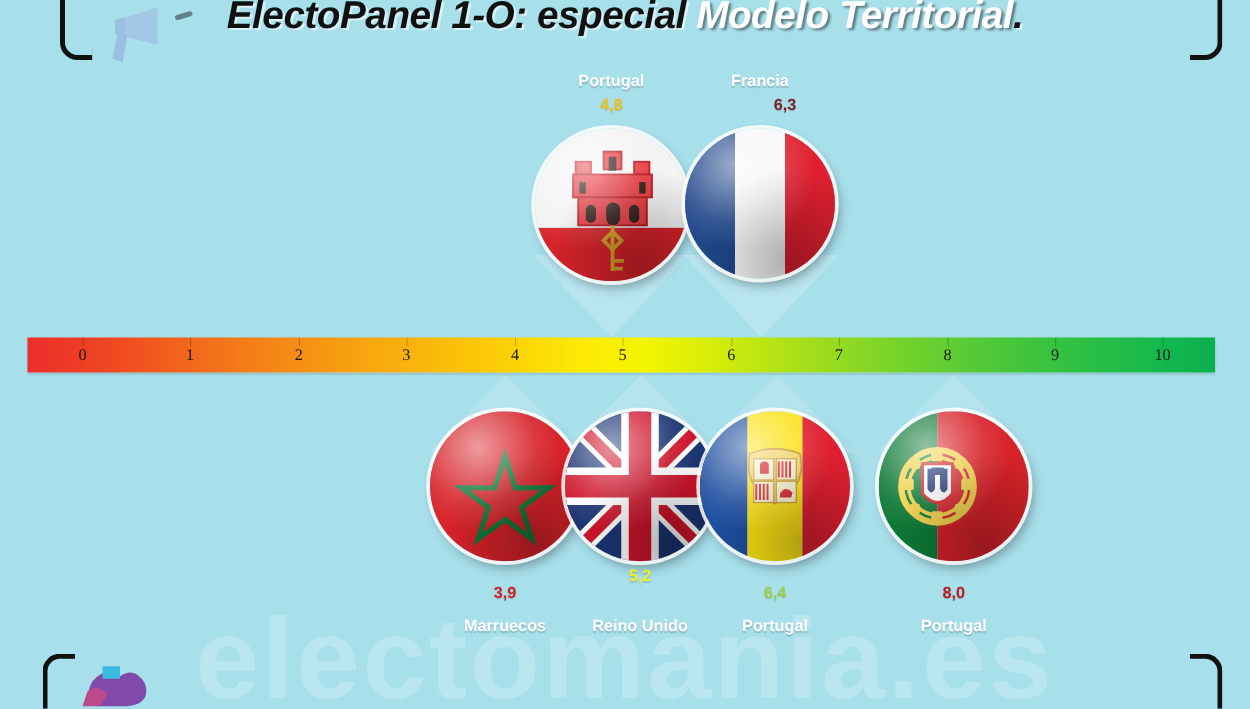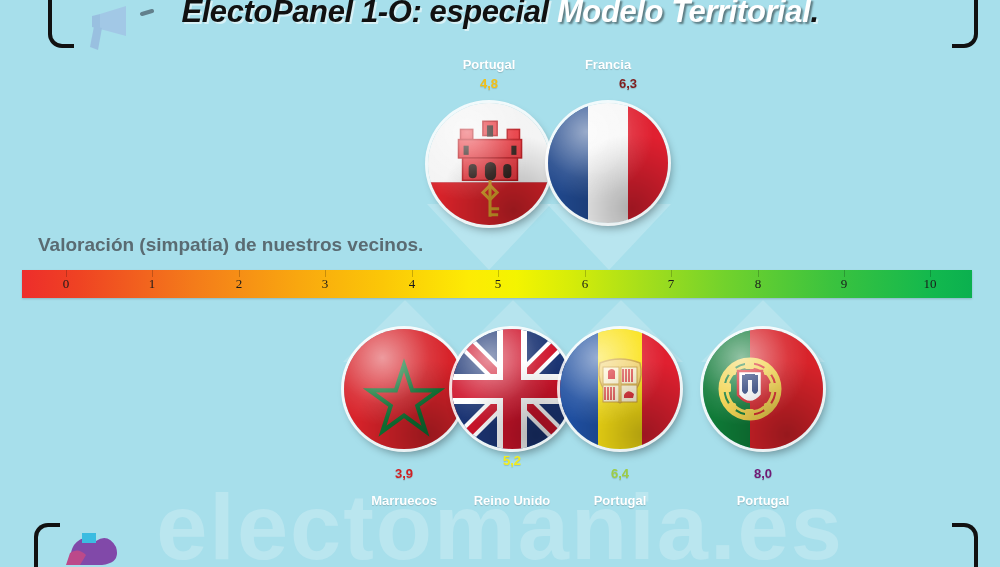--- a/index.html
+++ b/index.html
@@ -263,21 +263,20 @@
 
   <div class="flag-badge" style="left:548px; top:103px; width:120px; height:120px;">
     <svg viewBox="0 0 120 120" width="120" height="120">
       <rect x="0" y="0" width="40" height="120" fill="#20478b"></rect>
       <rect x="40" y="0" width="40" height="120" fill="#f7f7f7"></rect>
       <rect x="80" y="0" width="40" height="120" fill="#e02030"></rect>
     </svg>
     <div class="gloss"></div>
   </div>
 
-  <div class="subtitle">Valoración (simpatía) de nuestros vecinos.</div>
 
   <div class="scale">
     <div class="tick" style="left:44px;"></div>
     <div class="tick" style="left:130px;"></div>
     <div class="tick" style="left:217px;"></div>
     <div class="tick" style="left:303px;"></div>
     <div class="tick" style="left:390px;"></div>
     <div class="tick" style="left:476px;"></div>
     <div class="tick" style="left:563px;"></div>
     <div class="tick" style="left:649px;"></div>
@@ -379,16 +378,16 @@
         <path d="M-12 -18 L12 -18 L12 6 Q0 20 -12 6 Z" fill="#ffffff" stroke="#d8232a" stroke-width="2.5"></path>
         <g fill="#1c3574">
           <path d="M-8 -14 L-2 -14 L-2 2 Q-5 8 -8 2 Z"></path>
           <path d="M2 -14 L8 -14 L8 2 Q5 8 2 2 Z"></path>
           <path d="M-5 -15 L5 -15 L5 -9 L-5 -9 Z"></path>
         </g>
       </g>
     </svg>
     <div class="gloss"></div>
   </div>
-  <div class="country-value" style="left:763px; top:466px; color:#701a75;">8,0</div>
+  <div class="country-value" style="left:763px; top:466px; color:#b91c1c;">8,0</div>
   <div class="country-name" style="left:763px; top:493px;">Portugal</div>
 
 </div>
 
 </body></html>

